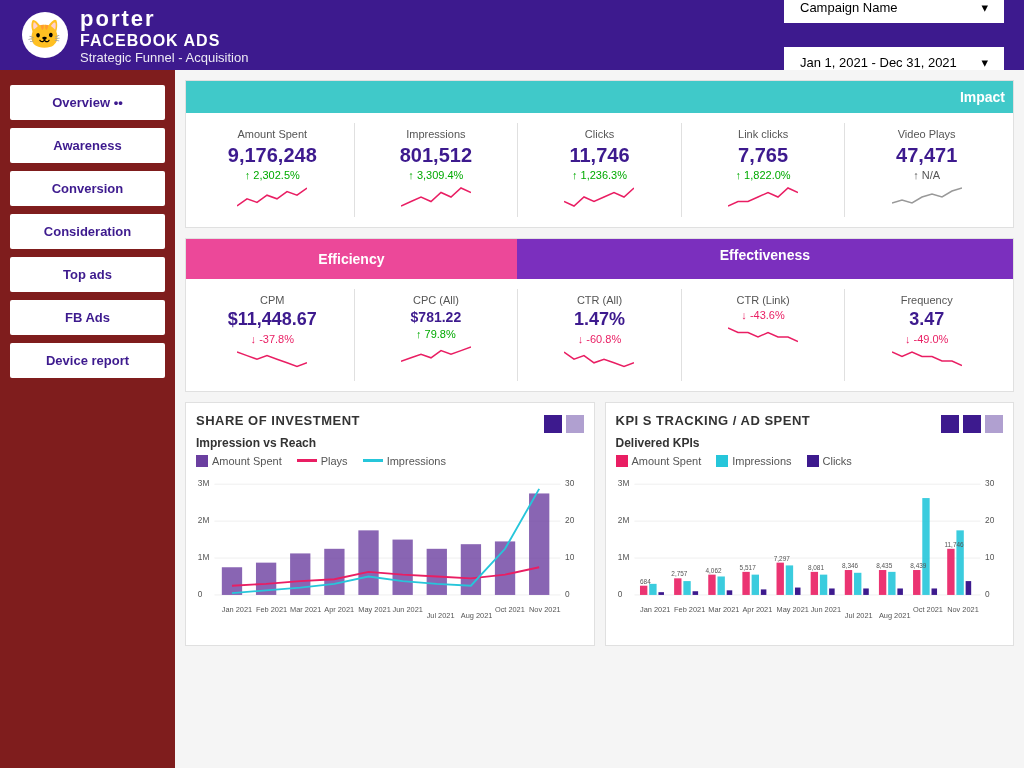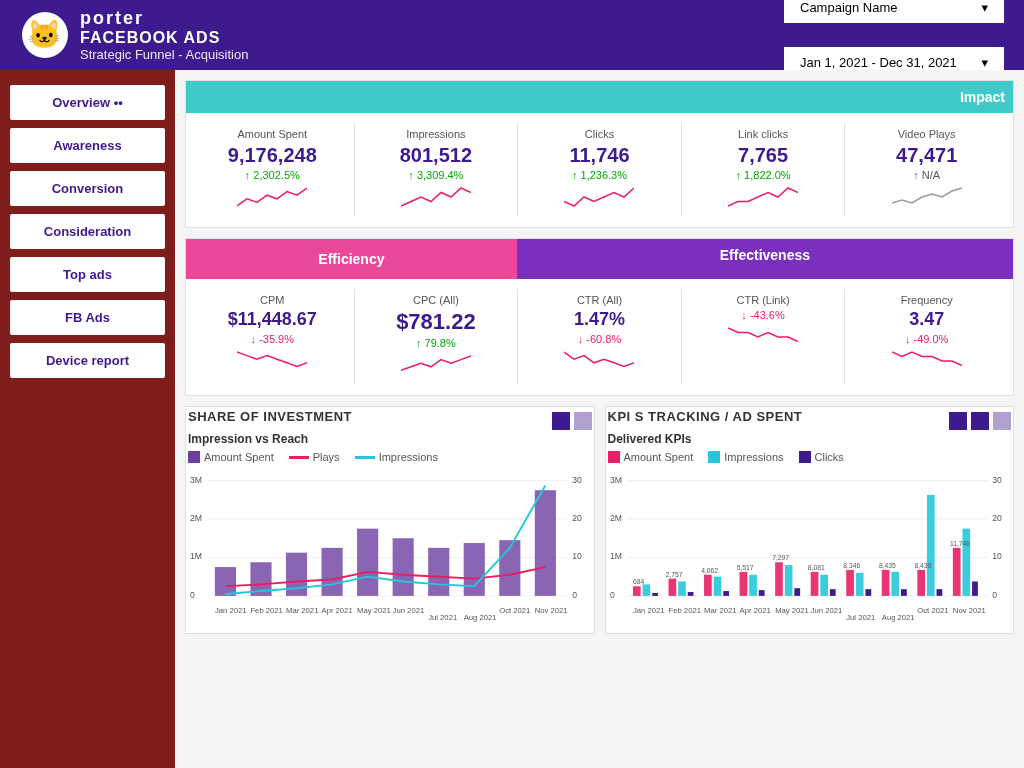--- a/index.html
+++ b/index.html
@@ -167,21 +167,21 @@
 
     
     .charts-row {
       display: flex;
       gap: 10px;
     }
     .chart-panel {
       background: white;
       flex: 1;
       border: 1px solid #e0e0e0;
-      padding: 2px;
+      padding: 10px;
     }
     .chart-title {
       text-align: center;
       font-size: 13px;
       font-weight: bold;
       color: #333;
       margin-bottom: 8px;
       text-transform: uppercase;
       letter-spacing: 0.5px;
     }
@@ -241,21 +241,21 @@
 </head>
 <body>
 
 <div class="header">
   <div class="header-logo">
     <svg class="logo-icon" viewBox="0 0 50 50">
       <circle cx="25" cy="25" r="23" fill="white"></circle>
       <text x="25" y="34" text-anchor="middle" font-size="28" fill="#3d1a8e">🐱</text>
     </svg>
     <div class="header-title">
-      <div class="main-title" style="font-size:18px;letter-spacing:2px;">porter</div>
+      <div class="main-title" style="font-size:22px;letter-spacing:2px;">porter</div>
       <div style="display:flex;flex-direction:column;">
         <span class="main-title">FACEBOOK ADS</span>
         <span class="sub-title">Strategic Funnel - Acquisition</span>
       </div>
     </div>
   </div>
   <div class="header-dropdowns">
     <button class="header-dropdown">
       <span>Campaign Name</span>
       <span>▾</span>
@@ -333,29 +333,29 @@
 
     <div class="eff-section">
       <div class="eff-headers">
         <div class="eff-header-efficiency">Efficiency</div>
         <div class="eff-header-effectiveness">Effectiveness</div>
       </div>
       <div class="metrics-row">
       <div class="metric-item">
       <div class="metric-label">CPM</div>
       <div class="metric-value" style="font-size:18px;">$11,448.67</div>
-      <div class="metric-change down">↓ -35.9%</div>
+      <div class="metric-change down">↓ -37.8%</div>
       <svg class="sparkline" width="70" height="22" viewBox="0 0 70 22">
         <polyline points="0,2 10,5.6 20,9.200000000000001 30,5.6 40,9.200000000000001 50,12.8 60,16.4 70,12.8" fill="none" stroke="#e91e63" stroke-width="1.5"></polyline>
       </svg>
     </div>
           <div class="metric-divider"></div>
           <div class="metric-item">
       <div class="metric-label">CPC (All)</div>
-      <div class="metric-value" style="font-size:22px;">$781.22</div>
+      <div class="metric-value" style="font-size:14px;">$781.22</div>
       <div class="metric-change up">↑ 79.8%</div>
       <svg class="sparkline" width="70" height="22" viewBox="0 0 70 22">
         <polyline points="0,16.4 10,12.8 20,9.200000000000001 30,12.8 40,5.6 50,9.200000000000001 60,5.6 70,2" fill="none" stroke="#e91e63" stroke-width="1.5"></polyline>
       </svg>
     </div>
           <div class="metric-divider"></div>
           <div class="metric-item">
       <div class="metric-label">CTR (All)</div>
       <div class="metric-value" style="font-size:18px;">1.47%</div>
       <div class="metric-change down">↓ -60.8%</div>

